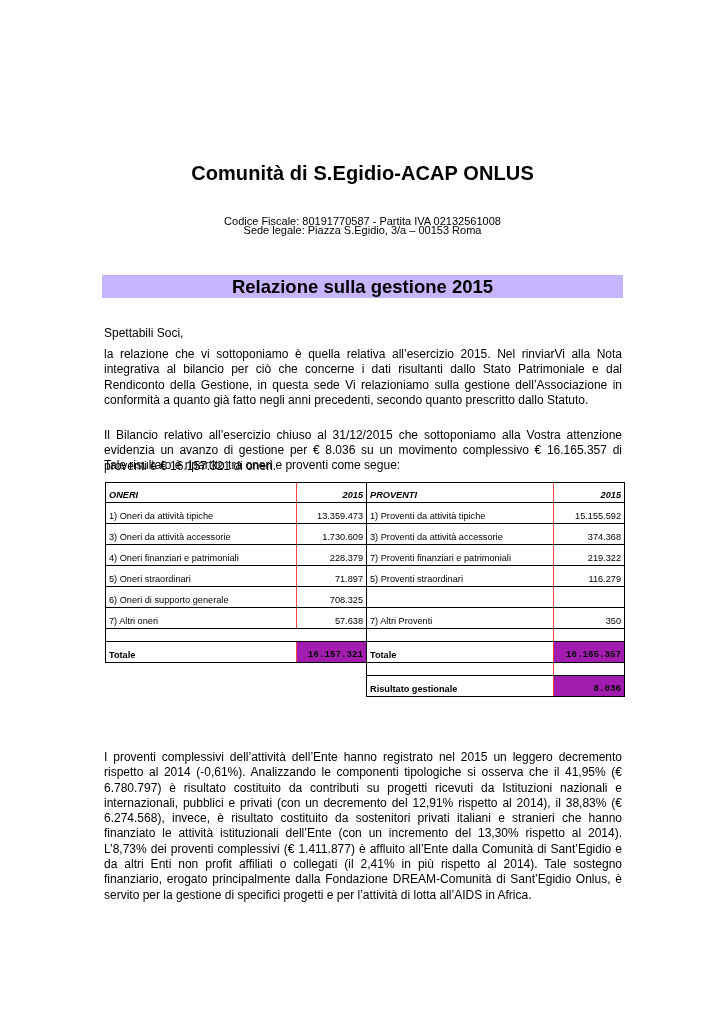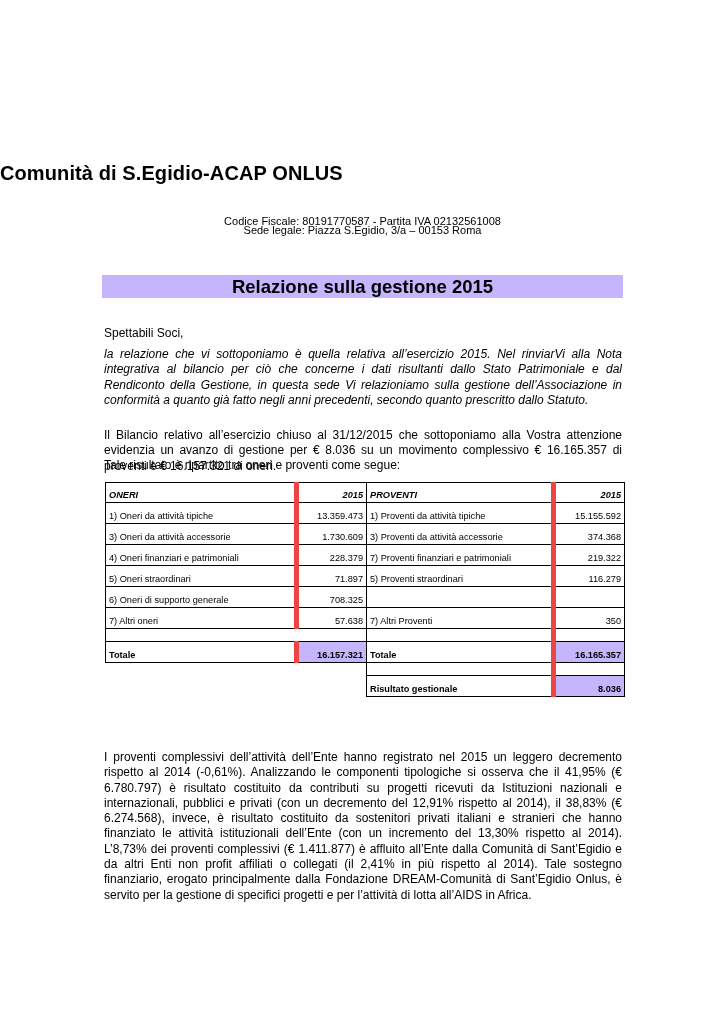--- a/index.html
+++ b/index.html
@@ -13,21 +13,21 @@
       position: relative;
       overflow: hidden;
       font-family: "Liberation Sans", sans-serif;
       color: #000;
     }
     .org-title {
       position: absolute;
       top: 162px;
       left: 0;
       width: 725px;
-      text-align: left;
+      text-align: center;
       font-weight: bold;
       font-size: 20px;
       letter-spacing: 0.1px;
     }
     .org-line {
       position: absolute;
       left: 0;
       width: 725px;
       text-align: center;
       font-size: 11px;
@@ -50,21 +50,21 @@
 
     .text {
       position: absolute;
       left: 104px;
       width: 518px;
       font-size: 12px;
       line-height: 15.3px;
       text-align: justify;
     }
     .text.greeting { top: 326px; }
-    .text.p1 { top: 347px; font-style: italic; }
+    .text.p1 { top: 347px; }
     .text.p2 { top: 408px; margin-top: 20px; }
     .text.p3 { top: 458px; }
     .text.p4 { top: 750px; }
 
     
     .fin-table {
       position: absolute;
       top: 482px;
       left: 105px;
       border-collapse: collapse;
@@ -81,25 +81,25 @@
     }
     .fin-table col.c1 { width: 191px; }
     .fin-table col.c2 { width: 70px; }
     .fin-table col.c3 { width: 187px; }
     .fin-table col.c4 { width: 71px; }
 
     .b-left { border-left: 1.3px solid #000; }
     .b-right { border-right: 1.3px solid #000; }
     .b-top { border-top: 1.3px solid #000; }
     .b-bottom { border-bottom: 1.3px solid #000; }
-    .bg-left { border-left: 5px solid #ef4444; }
+    .bg-left { border-left: 1px solid #ef4444; }
     .num { text-align: right; }
     .hdr { font-weight: bold; font-style: italic; }
     .bold { font-weight: bold; }
-    .shade { background: #c4b5fd; }
+    .shade { background: #a21caf; font-family: Liberation Mono, monospace; }
     .spacer td { height: 13px; }
     .row-header td { height: 20px; }
     .empty { border: none; }
   </style>
 </head>
 <body>
 
 <div class="org-title">Comunità di S.Egidio-ACAP ONLUS</div>
 <div class="org-line l1">Sede legale: Piazza S.Egidio, 3/a – 00153 Roma</div>
 <div class="org-line l2">Codice Fiscale: 80191770587 - Partita IVA 02132561008</div>

